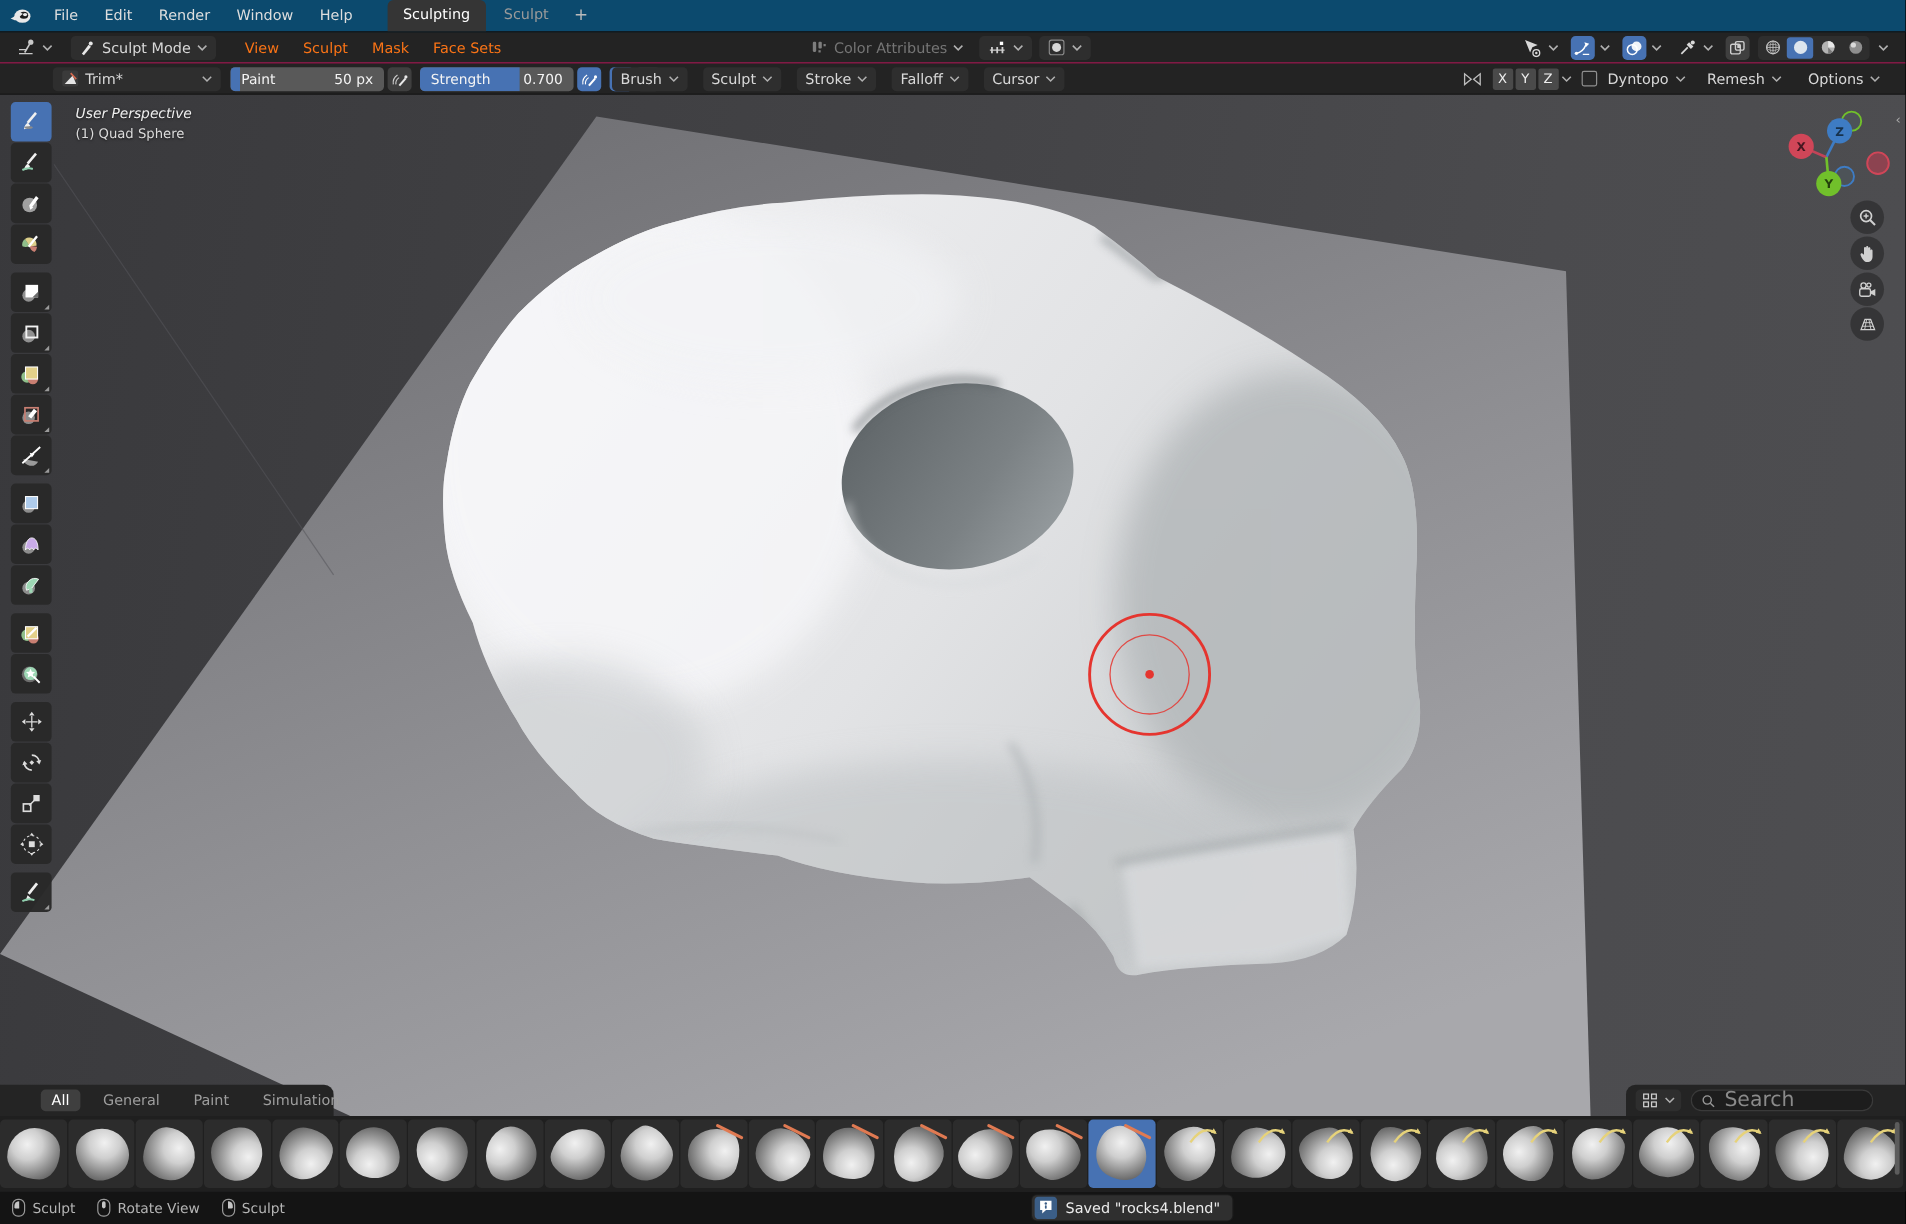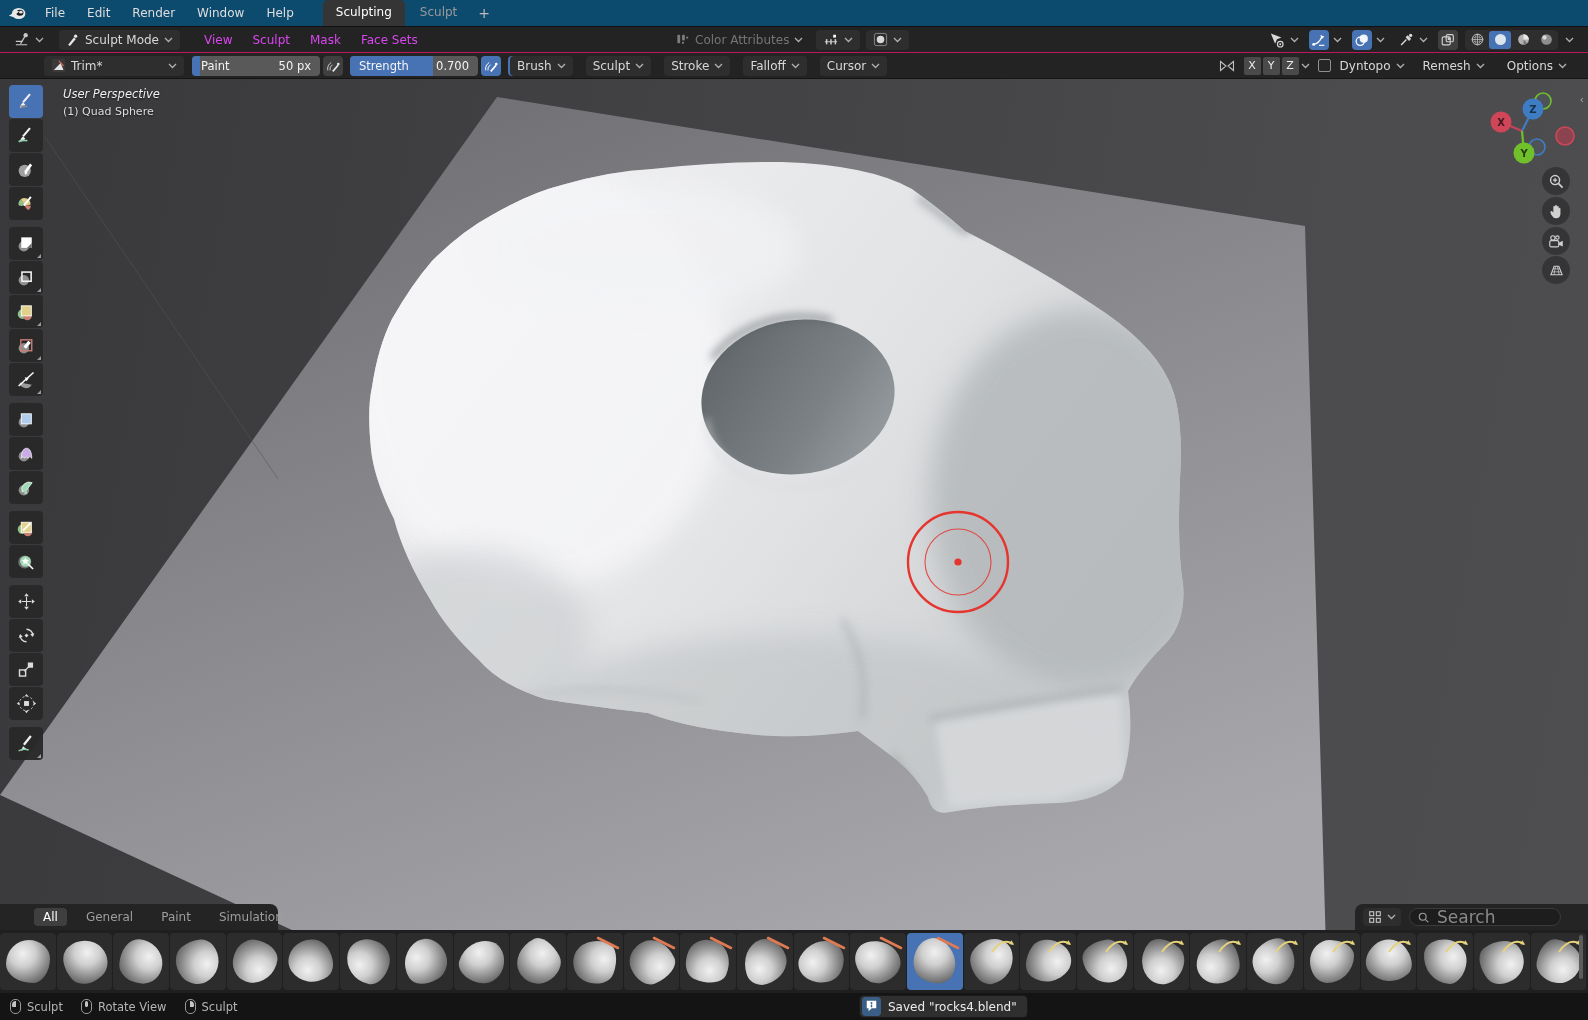--- a/index.html
+++ b/index.html
@@ -19,21 +19,21 @@
 
   
   .hdr{position:absolute;left:0;width:100%;background:#232323;display:flex;align-items:center;}
   .hdr2{top:27px;height:26px;border-bottom:1px solid #be185d;}
   .hdr3{top:53px;height:26px;border-bottom:1px solid #151515;padding-left:36px;}
   .btn{display:inline-flex;align-items:center;gap:5px;background:#2e2e2e;border-radius:4px;
        height:20px;padding:0 7px;color:#d8d8d8;white-space:nowrap;}
   .btn.flat{background:transparent;}
   .btn.dis{color:#757575;}
   .caret{display:inline-flex;align-items:center;}
-  .hmenu{padding:0 10px;color:#d946ef;}
+  .hmenu{padding:0 10px;color:#f97316;}
   .grp{display:flex;align-items:center;gap:1px;background:#2e2e2e;border-radius:4px;height:20px;padding:0 1px;}
   .grp .gbtn{width:22px;height:18px;border-radius:3px;display:flex;align-items:center;justify-content:center;}
   .grp .gbtn.on{background:#4772b3;}
   .slider{position:relative;height:20px;width:128px;background:#595959;border-radius:4px;
           overflow:hidden;color:#f4f4f4;font-size:11.5px;}
   .slider .fill{position:absolute;left:0;top:0;bottom:0;background:#4772b3;}
   .slider .lab{position:absolute;left:9px;top:3px;}
   .slider .val{position:absolute;right:9px;top:3px;}
   .sq{width:20px;height:20px;border-radius:4px;background:#3f3f3f;display:flex;align-items:center;justify-content:center;font-size:14px;color:#e8e8e8;}
   .sq.blue{background:#4772b3;color:#fff;}

